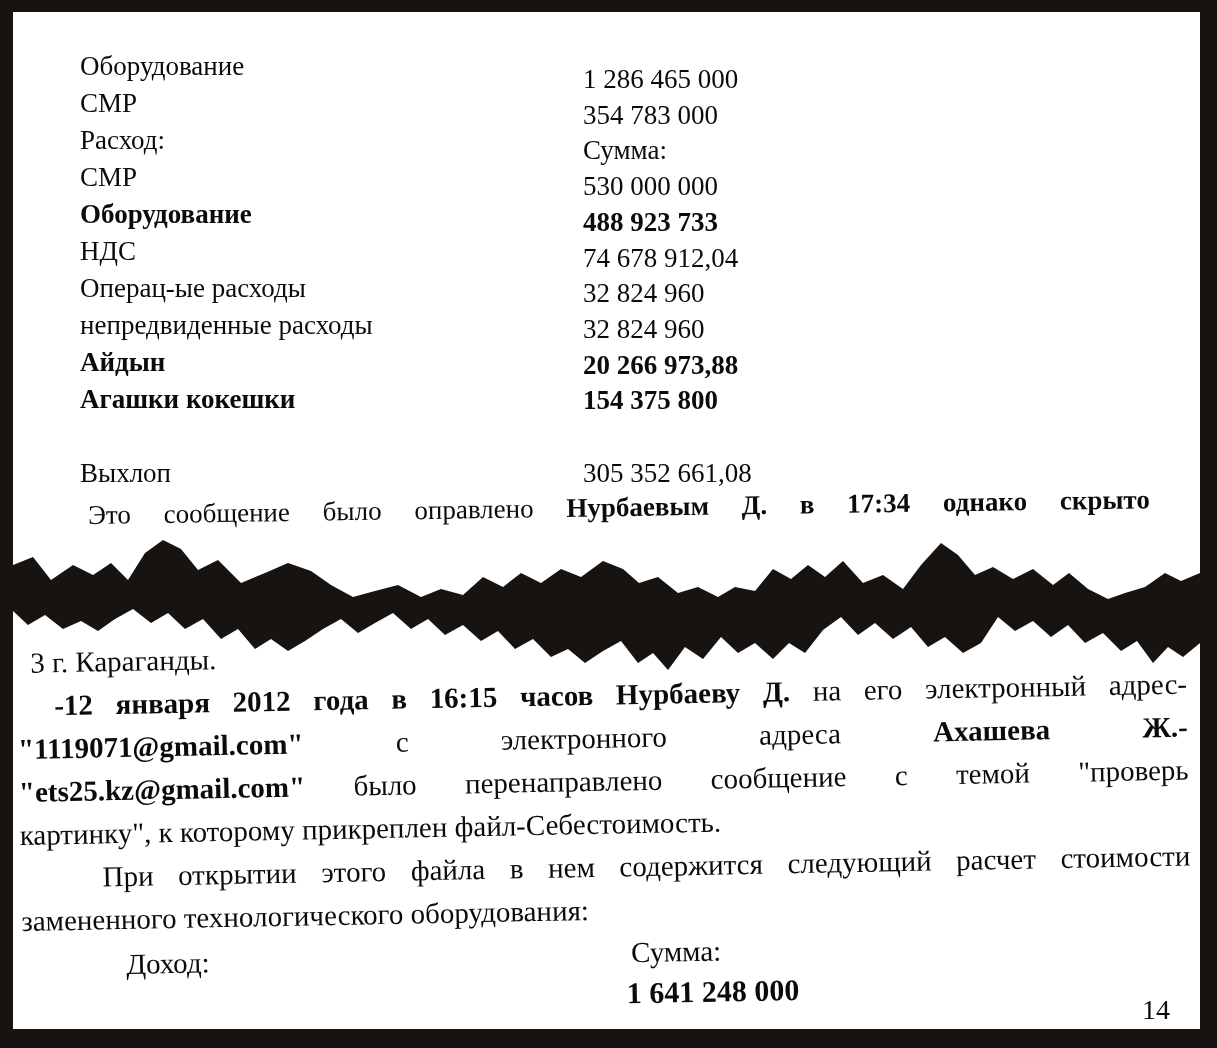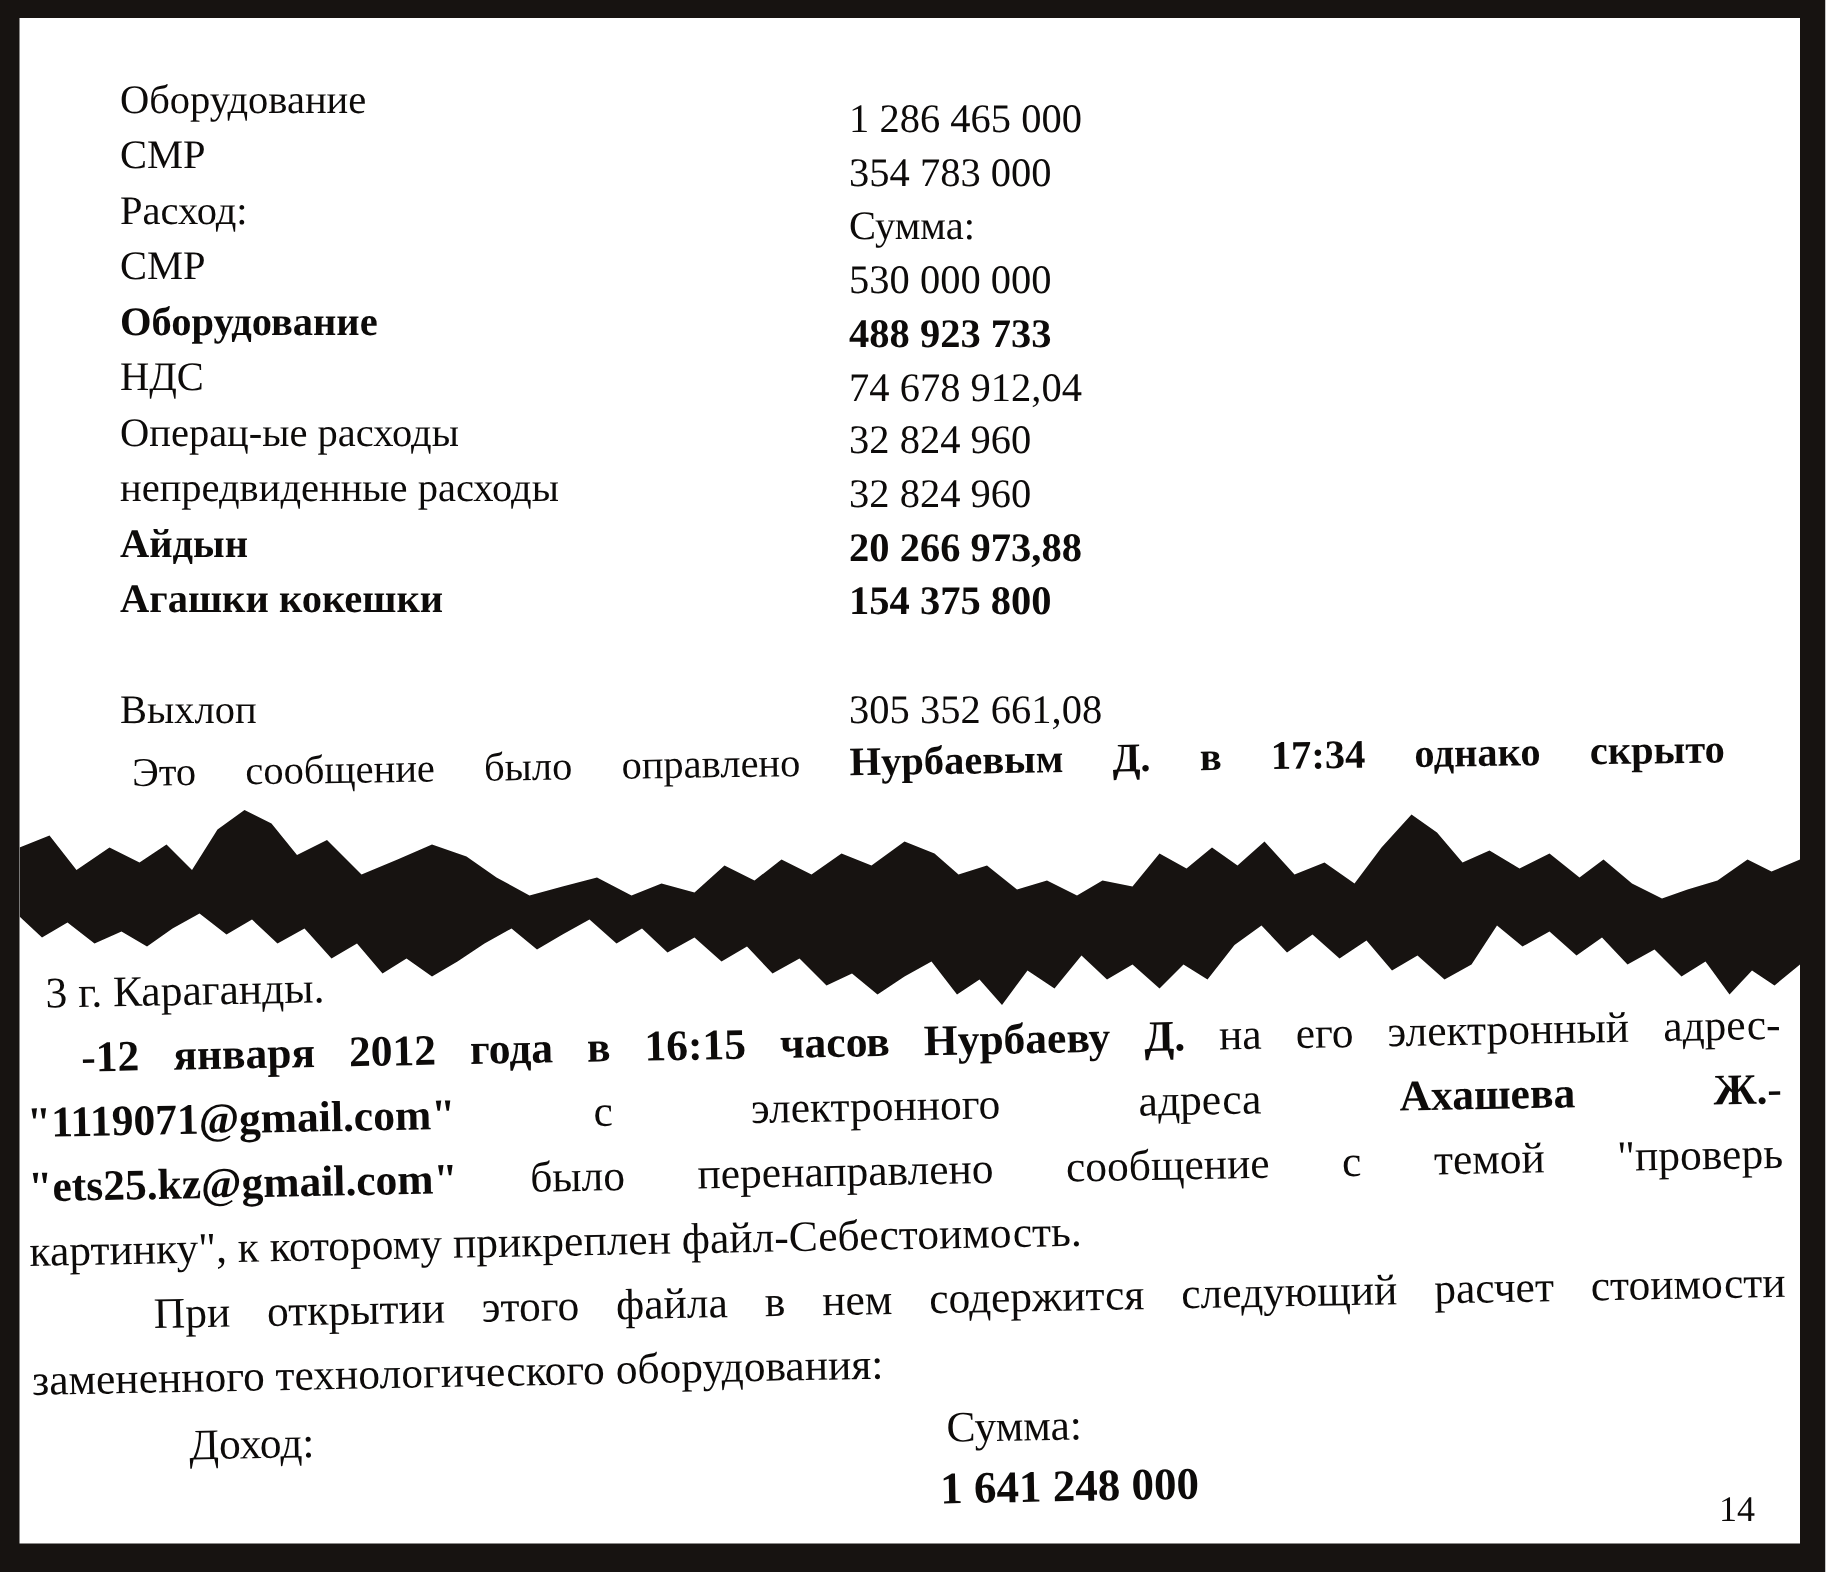--- a/index.html
+++ b/index.html
@@ -15,21 +15,21 @@
     overflow:hidden;
   }
   .b{font-weight:bold;}
   
   .cost-table{
     position:absolute;left:67px;top:36px;width:1090px;
     font-size:27px;line-height:37px;
   }
   .cost-row{position:relative;white-space:nowrap;height:37px;}
   .cost-row .lbl{display:inline-block;}
-  .cost-row .val{position:absolute;left:486px;top:0;}
+  .cost-row .val{position:absolute;left:503px;top:0;}
   .cost-row.bold{font-weight:bold;}
   
   .note-line{
     position:absolute;left:75px;top:486px;width:1062px;
     font-size:27px;line-height:34px;
     text-align:justify;text-align-last:justify;
     transform:rotate(-0.85deg);transform-origin:0 50%;
     white-space:normal;
   }
   
@@ -41,21 +41,21 @@
     transform:rotate(-1.1deg);transform-origin:0 0;
   }
   .city-line{padding-left:14px;}
   .tline{white-space:nowrap;}
   .tline.just{white-space:normal;text-align:justify;text-align-last:justify;}
   .income{position:relative;height:90px;}
   .income .income-label{position:absolute;left:104px;top:2px;}
   .income .sum-label{position:absolute;left:609px;top:0;}
   .income .sum-value{position:absolute;left:604px;top:40px;font-weight:bold;font-size:30px;}
   
-  .page-number{position:absolute;right:30px;top:982px;font-size:24px;}
+  .page-number{position:absolute;right:30px;top:982px;font-size:28px;}
 </style>
 </head>
 <body>
 
 <div class="page">
 
   <section class="cost-table" id="cost-rows">
       <div class="cost-row"><span class="lbl">Оборудование</span><span class="val" style="transform: translateY(13px);">1 286 465 000</span></div>
       <div class="cost-row"><span class="lbl">СМР</span><span class="val" style="transform: translateY(12px); text-align: right;">354 783 000</span></div>
       <div class="cost-row"><span class="lbl">Расход:</span><span class="val" style="transform: translateY(10px);">Сумма:</span></div>

